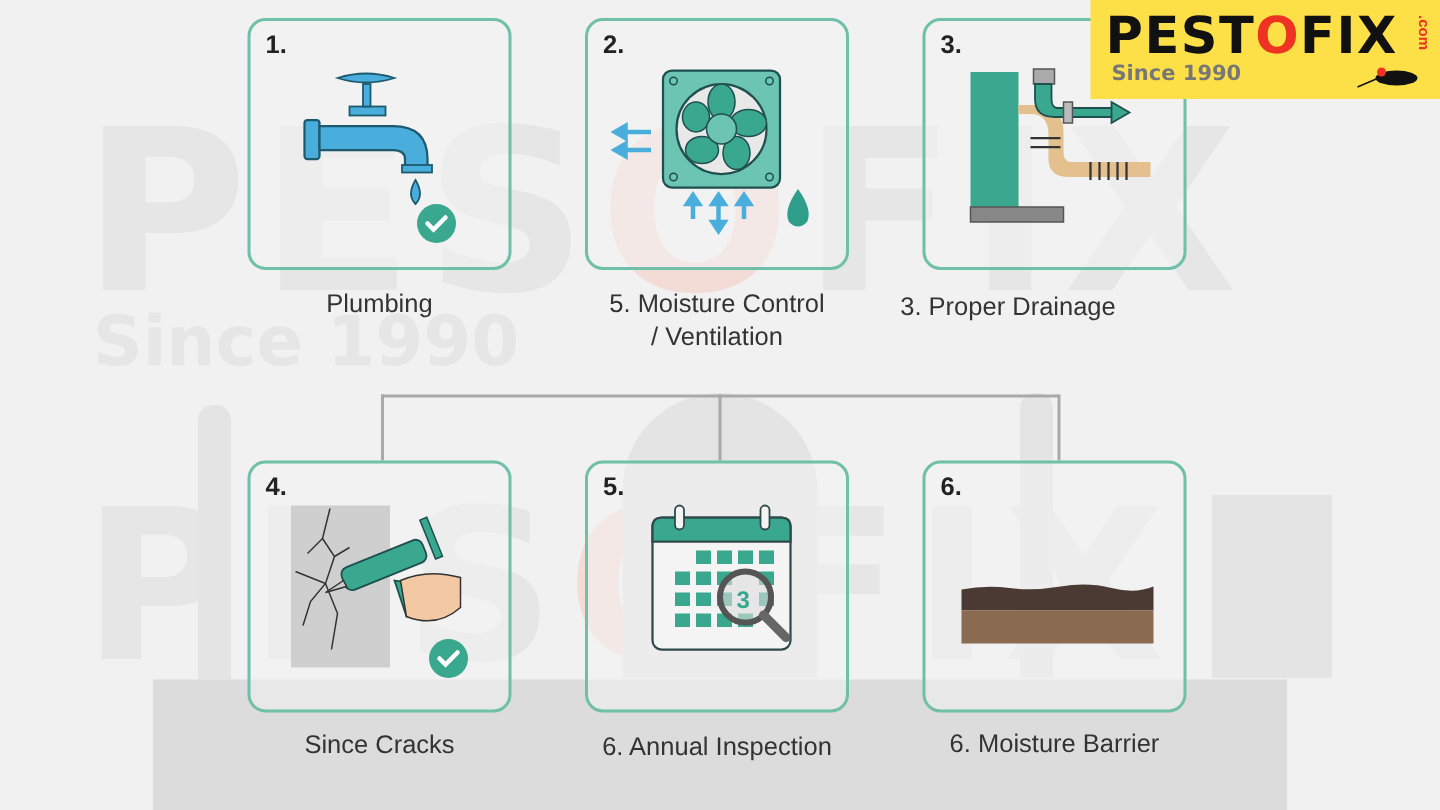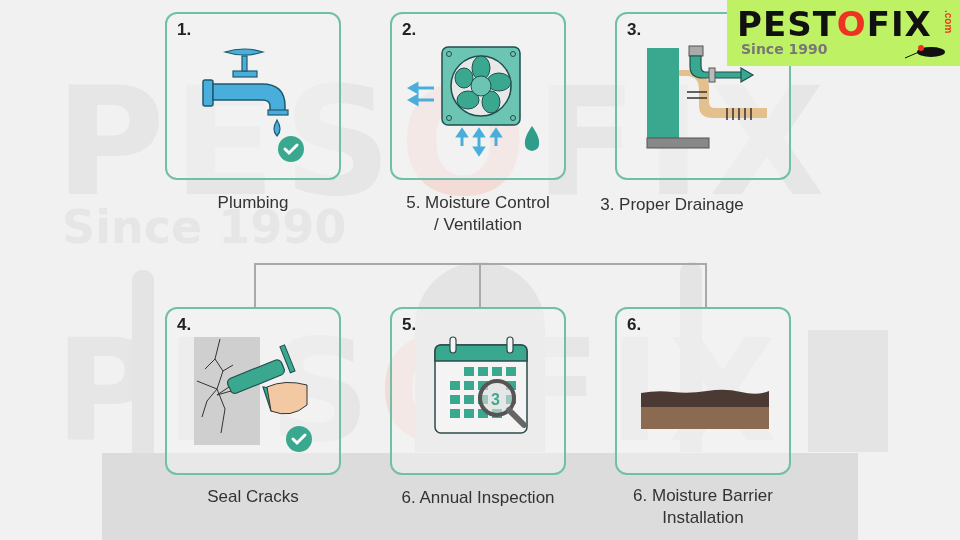--- a/index.html
+++ b/index.html
@@ -6,21 +6,21 @@
   body { width:960px; height:540px; overflow:hidden; background:#f1f1f1; position:relative; font-family:"Liberation Sans", sans-serif; }
   .wm { position:absolute; color:#e6e6e6; font-family:"DejaVu Sans", sans-serif; font-weight:bold; pointer-events:none; user-select:none; }
   .wm-red { color:#f3dcd6; }
   .band { position:absolute; left:102px; top:453px; width:756px; height:87px; background:#dcdcdc; }
   .skyline { position:absolute; background:#e4e4e4; }
   .card { position:absolute; width:176px; height:168px; border:2px solid #6fbfa9; border-radius:12px; background:rgba(243,243,243,0.55); box-sizing:border-box; }
   .card .num { position:absolute; left:10px; top:6px; font-size:17px; font-weight:bold; color:#222; }
   .card svg { position:absolute; left:0; top:0; }
   .caption { position:absolute; width:220px; text-align:center; font-size:17px; color:#333; line-height:22px; }
   .conn { position:absolute; background:#a9a9a9; }
-  .logo { position:absolute; left:727px; top:0; width:233px; height:66px; background:#bef264; }
+  .logo { position:absolute; left:727px; top:0; width:233px; height:66px; background:#fde047; }
   .logo .brand { position:absolute; left:10px; top:4px; font-family:"DejaVu Sans", sans-serif; font-weight:bold; font-size:34px; letter-spacing:1px; color:#111; }
   .logo .brand .o { color:#ee3322; }
   .logo .since { position:absolute; left:14px; top:41px; font-family:"DejaVu Sans", sans-serif; font-weight:bold; font-size:14px; color:#777; }
   .logo .com { position:absolute; left:216px; top:10px; font-size:10px; color:#ee3322; writing-mode:vertical-rl; font-weight:bold; }
 </style>
 </head>
 <body>
 
 <div class="wm" style="left:55px;top:55px;font-size:150px;letter-spacing:8px;">PES<span class="wm-red">O</span>FIX</div>
 <div class="wm" style="left:62px;top:200px;font-size:46px;">Since 1990</div>
@@ -129,21 +129,21 @@
     <rect x="60" y="60" width="58" height="16" rx="5" fill="#3aa88f" stroke="#1f4f4f" stroke-width="1.2" transform="rotate(-22 88 68)"></rect>
     <path d="M50 86 L62 78 L64 82 Z" fill="#ccc" stroke="#333"></path>
     <rect x="118" y="36" width="5" height="28" fill="#3aa88f" stroke="#1f4f4f" transform="rotate(-22 120 50)"></rect>
     <path d="M96 78 L104 102 L114 102 L110 80 Z" fill="#3aa88f" stroke="#1f4f4f" stroke-width="1.2"></path>
     <path d="M100 78 Q118 70 140 76 L140 96 Q124 110 104 102 Z" fill="#f3c9a4" stroke="#333" stroke-width="1"></path>
     <circle cx="132" cy="130" r="13" fill="#3aa88f"></circle>
     <path d="M126 130 L130 134 L138 126" stroke="#fff" stroke-width="3" fill="none" stroke-linecap="round"></path>
   </svg>
 </div>
 <div class="caption" style="left:143px;top:486px;">
-  <div>Seal Cracks</div>
+  <div>Since Cracks</div>
 </div>
 
 <div class="card" style="left:390px;top:307px;">
   <span class="num">5.</span>
   <svg width="176" height="168">
     <rect x="43" y="36" width="92" height="88" rx="6" fill="#f4f4f4" stroke="#2e4a4a" stroke-width="1.5"></rect>
     <path d="M43 42 Q43 36 49 36 H129 Q135 36 135 42 V52 H43 Z" fill="#3aa88f" stroke="#2e4a4a" stroke-width="1.5"></path>
     <rect x="58" y="28" width="6" height="16" rx="3" fill="#f4f4f4" stroke="#2e4a4a" stroke-width="1.2"></rect>
     <rect x="115" y="28" width="6" height="16" rx="3" fill="#f4f4f4" stroke="#2e4a4a" stroke-width="1.2"></rect>
     <g fill="#3aa88f">
@@ -175,21 +175,20 @@
 
 <div class="card" style="left:615px;top:307px;">
   <span class="num">6.</span>
   <svg width="176" height="168">
     <path d="M24 84 Q40 81 56 83 T90 82 T124 83 T152 82 V98 H24 Z" fill="#4a3a33"></path>
     <rect x="24" y="98" width="128" height="22" fill="#8b6a52"></rect>
   </svg>
 </div>
 <div class="caption" style="left:593px;top:485px;">
   <div>6. Moisture Barrier</div>
-  <div>Installation</div>
 </div>
 
 <div class="logo">
   <div class="brand"><span>PEST</span><span class="o">O</span><span>FIX</span></div>
   <div class="since">Since 1990</div>
   <div class="com">.com</div>
   <svg width="50" height="20" style="position:absolute;left:176px;top:42px;">
     <ellipse cx="28" cy="10" rx="14" ry="5" fill="#111"></ellipse>
       <circle cx="18" cy="6" r="3" fill="#ee3322"></circle>
     <line x1="2" y1="16" x2="16" y2="10" stroke="#111" stroke-width="1"></line>

